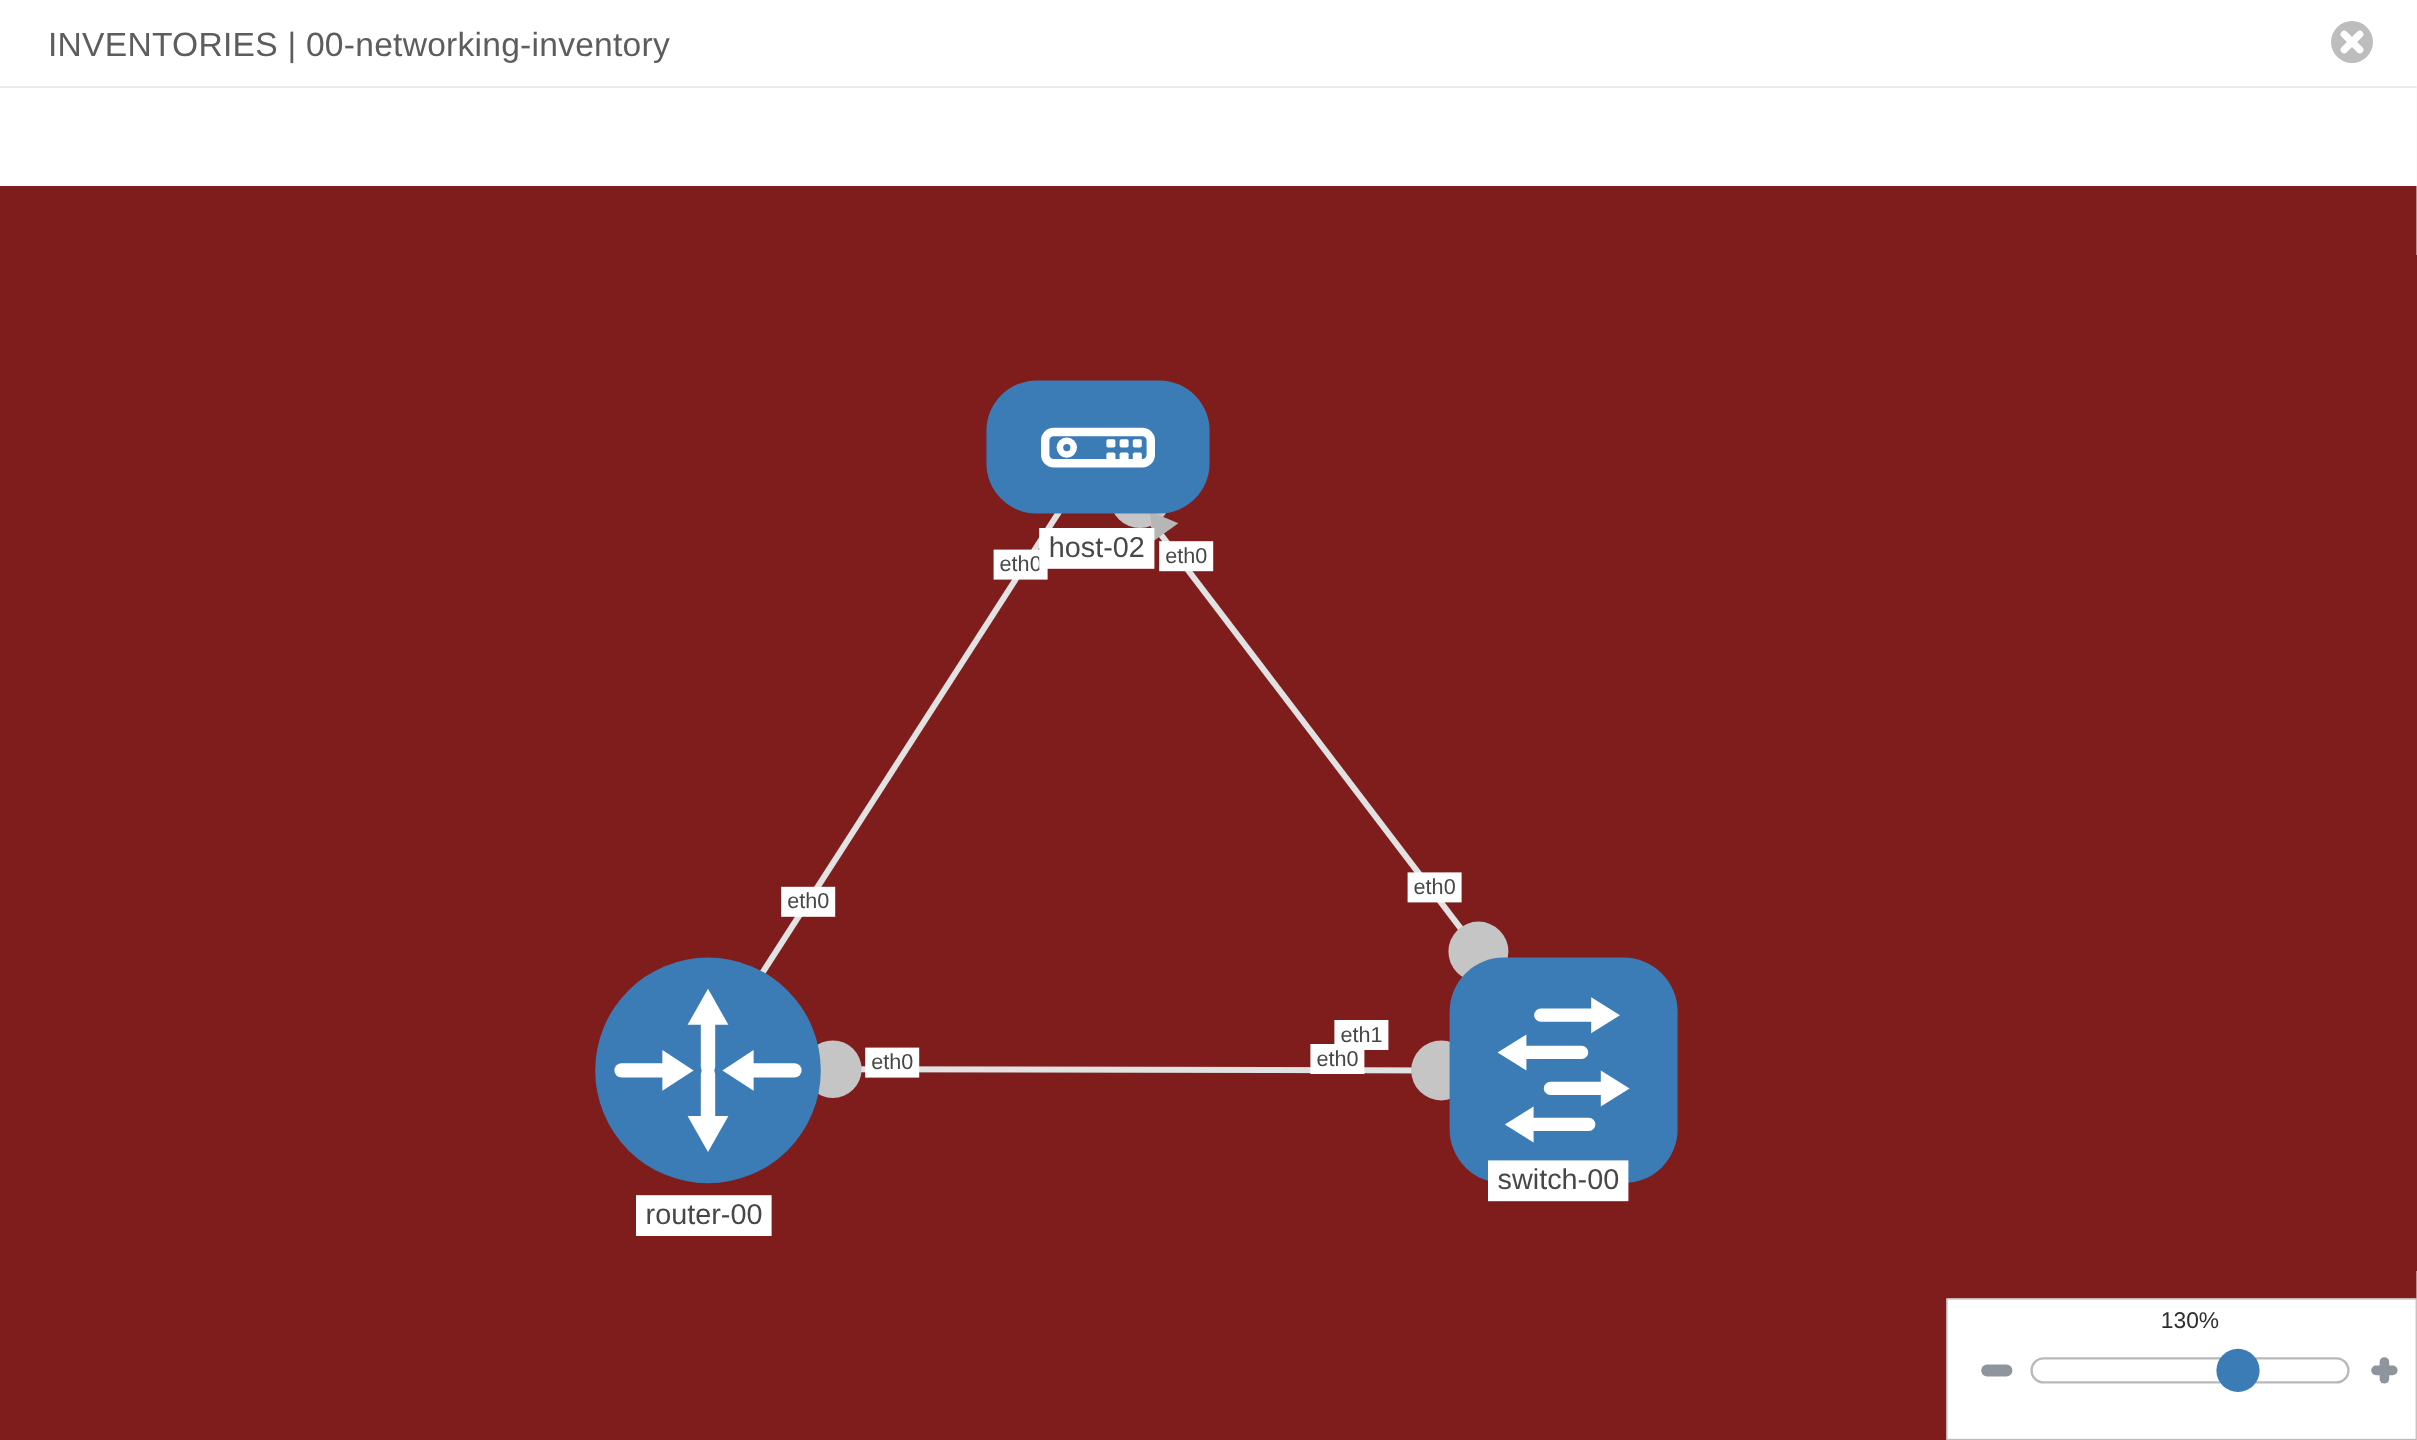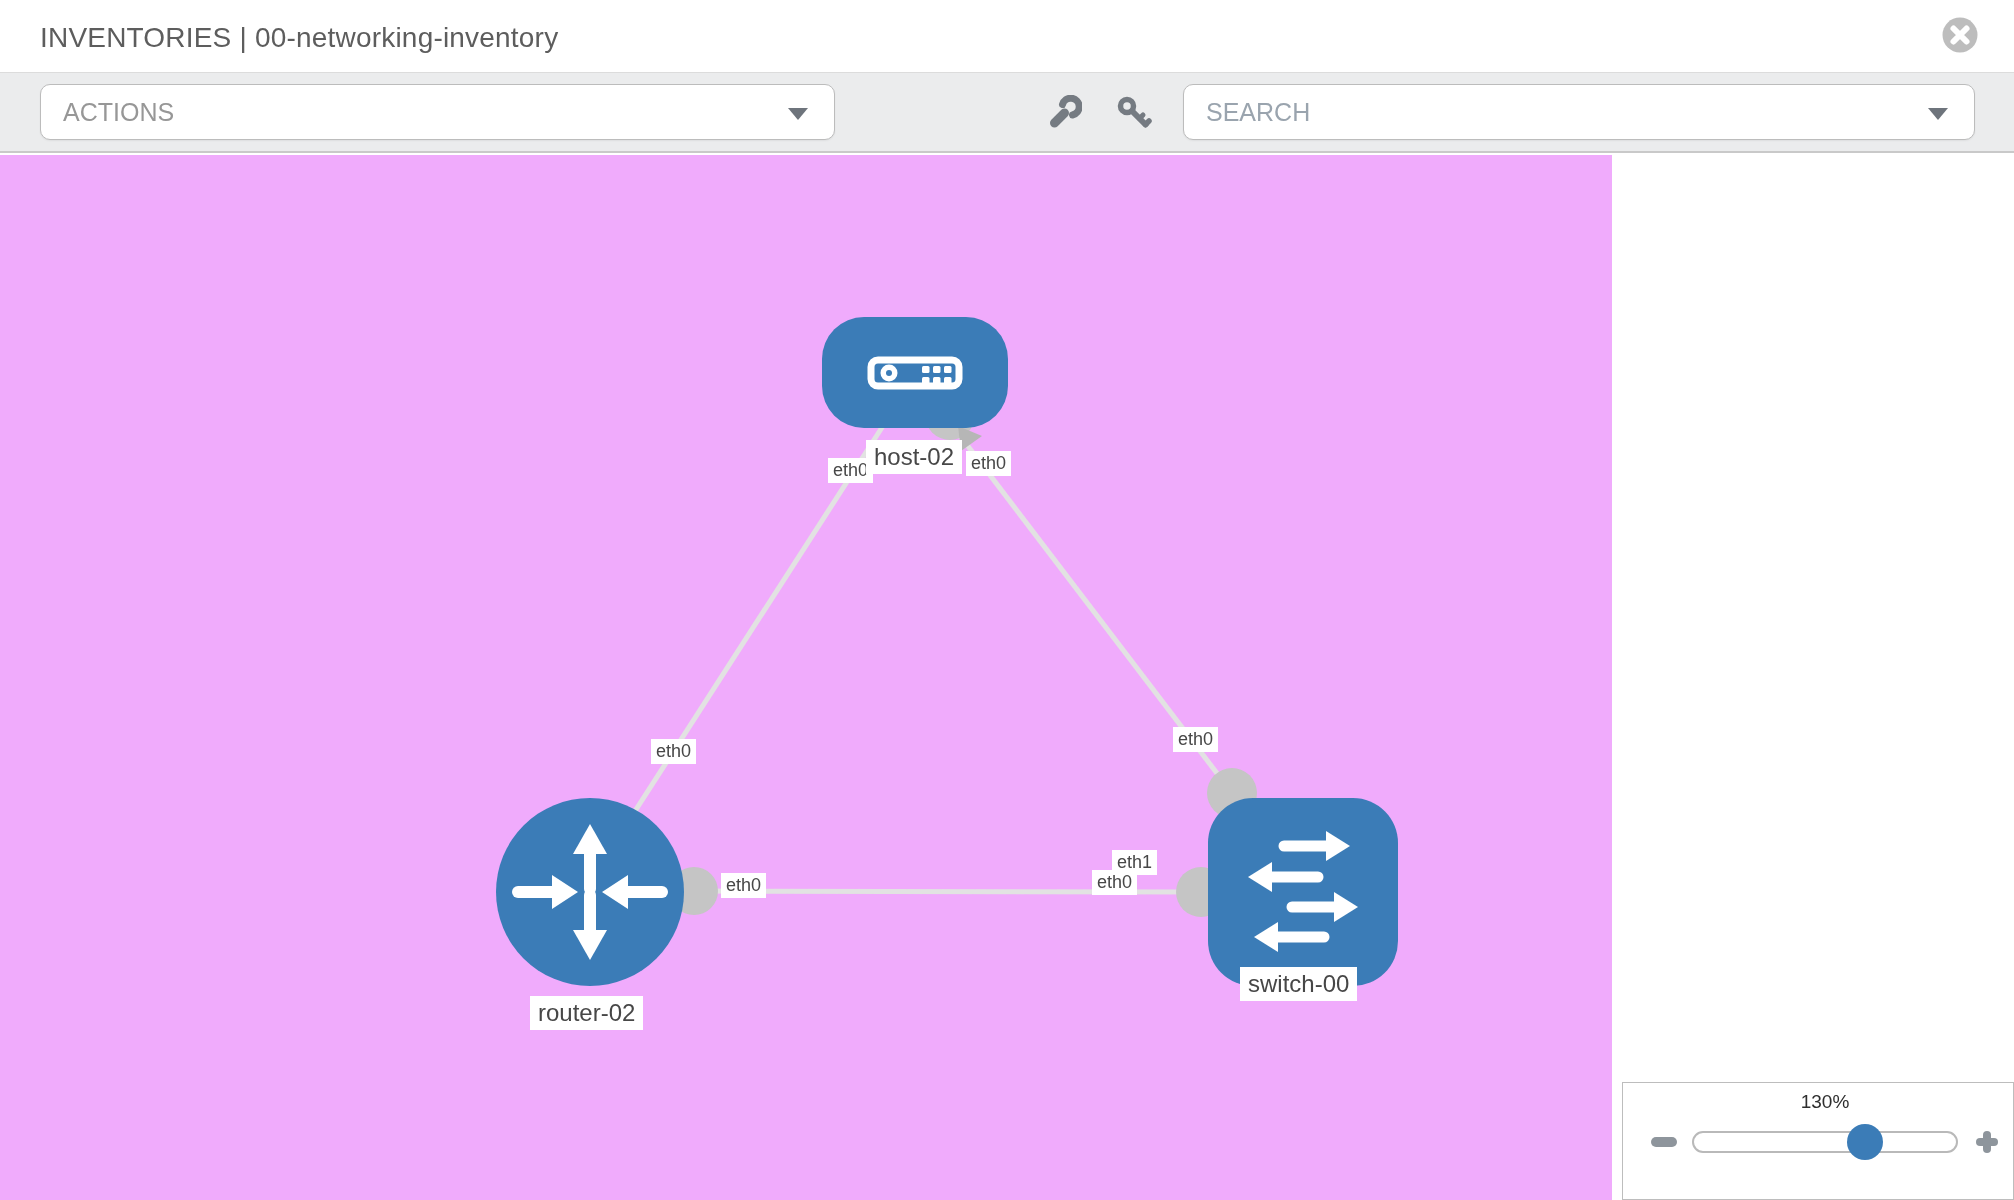--- a/index.html
+++ b/index.html
@@ -27,21 +27,21 @@
   .select.search .sel-text{color:#9aa4ae;}
   .caret{position:absolute;right:26px;top:23px;width:0;height:0;
          border-left:10px solid transparent;border-right:10px solid transparent;
          border-top:12px solid #6e747c;}
   .tool-ico{position:absolute;top:22px;width:36px;height:36px;background:none;border:none;
             padding:0;cursor:pointer;}
   .tool-ico.wrench{left:1046px;}
   .tool-ico.key{left:1116px;}
 
   
-  .canvas{position:absolute;left:0;top:155px;width:1612px;height:1045px;background:#f0abfc;text-decoration:underline;}
+  .canvas{position:absolute;left:0;top:155px;width:2014px;height:1045px;background:#7f1d1d;text-decoration:underline;}
   .canvas svg.topo{position:absolute;left:0;top:0;}
 
   .chip{position:absolute;background:#ffffff;color:#474747;white-space:nowrap;}
   .chip.if{font-size:18px;padding:2px 5px;}
   .chip.nodename{font-size:24px;padding:3px 8px;}
 
   
   .zoom-panel{position:absolute;left:1622px;top:927px;width:392px;height:118px;
               background:#ffffff;border:1px solid #bdbdbd;box-sizing:border-box;}
   .zoom-level{position:absolute;left:69px;top:8px;width:266px;text-align:center;
@@ -65,46 +65,20 @@
   <div class="topbar">
     <div class="page-title">INVENTORIES | 00-networking-inventory</div>
     <button class="close-btn">
       <svg width="44" height="44" viewBox="0 0 44 44">
         <circle cx="22" cy="22" r="17.5" fill="#bdbdbd"></circle>
         <path d="M15.5 15.5 L28.5 28.5 M28.5 15.5 L15.5 28.5" stroke="#ffffff" stroke-width="6" stroke-linecap="round"></path>
       </svg>
     </button>
   </div>
 
-  <div class="toolbar">
-    <div class="select actions">
-      <span class="sel-text">ACTIONS</span>
-      <span class="caret"></span>
-    </div>
-
-    <button class="tool-ico wrench">
-      <svg width="36" height="36" viewBox="0 0 36 36">
-        <path d="M8.5 28 L18.5 18" stroke="#757b82" stroke-width="9" stroke-linecap="round" fill="none"></path>
-        <path d="M16.5 9.5 a8.5 8.5 0 1 1 10 10.5" stroke="#757b82" stroke-width="7" fill="none" stroke-linecap="round"></path>
-      </svg>
-    </button>
-    <button class="tool-ico key">
-      <svg width="36" height="36" viewBox="0 0 36 36">
-        <circle cx="11" cy="11" r="6.5" stroke="#757b82" stroke-width="5.5" fill="none"></circle>
-        <path d="M16 16 L29.5 29.5" stroke="#757b82" stroke-width="6" stroke-linecap="round"></path>
-        <path d="M23.5 23.5 L27 20" stroke="#757b82" stroke-width="5" stroke-linecap="round"></path>
-        <path d="M29.5 29.5 L33 26" stroke="#757b82" stroke-width="5.5" stroke-linecap="round"></path>
-      </svg>
-    </button>
-
-    <div class="select search">
-      <span class="sel-text">SEARCH</span>
-      <span class="caret"></span>
-    </div>
-  </div>
 
   <div class="canvas">
 
     <svg class="topo" width="2014" height="1045" viewBox="0 155 2014 1045">
 
       <line x1="890" y1="415" x2="628" y2="822" stroke="#e2e2e2" stroke-width="5"></line>
       <line x1="948" y1="420" x2="1232" y2="793" stroke="#e2e2e2" stroke-width="5"></line>
       <line x1="694" y1="891" x2="1201" y2="892" stroke="#e2e2e2" stroke-width="5"></line>
 
       <circle cx="694" cy="891" r="24" fill="#c5c5c5"></circle>
@@ -162,21 +136,21 @@
     <div class="chip if" style="left:966px;top:296px;">eth0</div>
 
     <div class="chip if" style="left:651px;top:584px;">eth0</div>
     <div class="chip if" style="left:721px;top:718px;">eth0</div>
 
     <div class="chip if" style="left:1092px;top:715px;">eth0</div>
     <div class="chip if" style="left:1112px;top:695px;">eth1</div>
 
     <div class="chip if" style="left:1173px;top:572px;">eth0</div>
 
-    <div class="chip nodename" style="left:530px;top:841px;">router-02</div>
+    <div class="chip nodename" style="left:530px;top:841px;">router-00</div>
     <div class="chip nodename" style="left:1240px;top:812px;">switch-00</div>
 
     <div class="zoom-panel">
       <div class="zoom-level">130%</div>
       <button class="zoom-minus"></button>
       <div class="zoom-track"></div>
       <div class="zoom-thumb"></div>
       <button class="zoom-plus">
         <span class="pb1"></span>
         <span class="pb2"></span>

